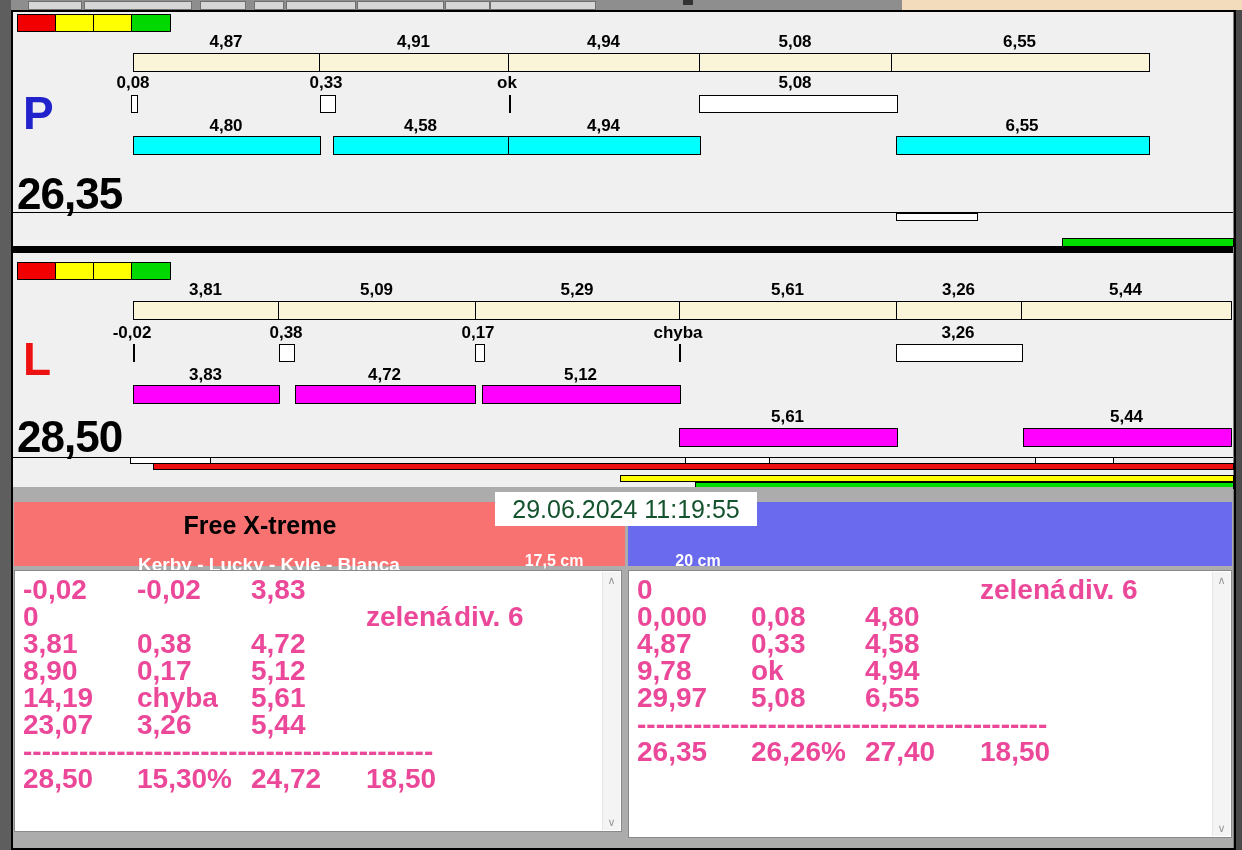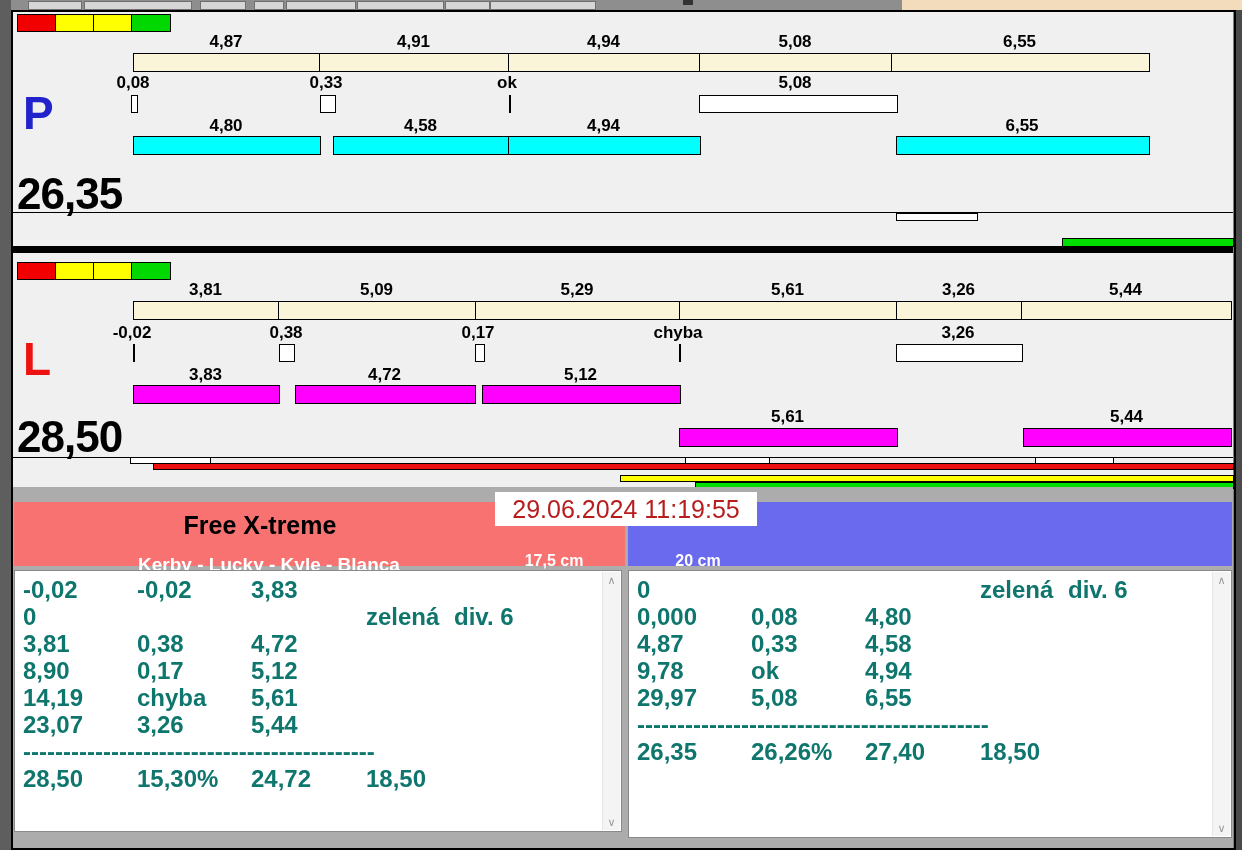--- a/index.html
+++ b/index.html
@@ -34,25 +34,25 @@
   .divider{position:absolute;left:13px;top:246px;width:1220px;height:7px;background:#000;}
   
   .bottom{position:absolute;left:13px;top:487px;width:1220px;height:361px;background:#ACACAC;}
   .hdr{position:absolute;top:7px;height:64px;margin-top:8px;}
   .hdr.red{left:1px;width:611px;background:var(--salmon);}
   .hdr.blue{left:615px;width:604px;background:var(--team-blue);}
   .hdr-title{position:absolute;top:9px;font-size:25px;font-weight:bold;color:#000;text-align:center;}
   .hdr-dogs{position:absolute;top:52px;font-size:19px;font-weight:bold;color:#fff;text-align:center;}
   .hdr-height{position:absolute;top:50px;font-size:16px;font-weight:bold;color:#fff;}
   .timestamp{position:absolute;left:482px;top:5px;width:262px;height:34px;background:#fff;
-             color:#b91c1c;font-size:25px;text-align:center;line-height:34px;z-index:3;}
+             color:#14532d;font-size:25px;text-align:center;line-height:34px;z-index:3;}
   .textpanel{position:absolute;background:#fff;border:1px solid #8A8A8A;box-sizing:border-box;}
   .textpanel.leftp{left:1px;top:83px;width:608px;height:262px;}
   .textpanel.rightp{left:615px;top:83px;width:604px;height:268px;}
-  .rows{position:absolute;left:8px;top:5px;right:24px;font-size:24px;font-weight:bold;color:#0f766e;text-decoration:underline;}
+  .rows{position:absolute;left:8px;top:5px;right:24px;font-size:28px;font-weight:bold;color:#ec4899;text-decoration:underline;}
   .trow{height:27px;white-space:nowrap;line-height:27px;}
   .cell{display:inline-block;vertical-align:top;}
   .c0{width:114px;} .c1{width:114px;} .c2{width:115px;} .c3{width:88px;}
   .dash-cell{display:inline-block;letter-spacing:0;}
   .scroll{position:absolute;top:1px;right:1px;bottom:1px;width:17px;background:#F4F4F4;
           border-left:1px solid #E6E6E6;}
   .scroll .arr{position:absolute;left:0;width:17px;height:16px;color:#999;font-size:11px;
                text-align:center;line-height:16px;}
   .scroll .arr.up{top:0;} .scroll .arr.down{bottom:0;}
 </style>

